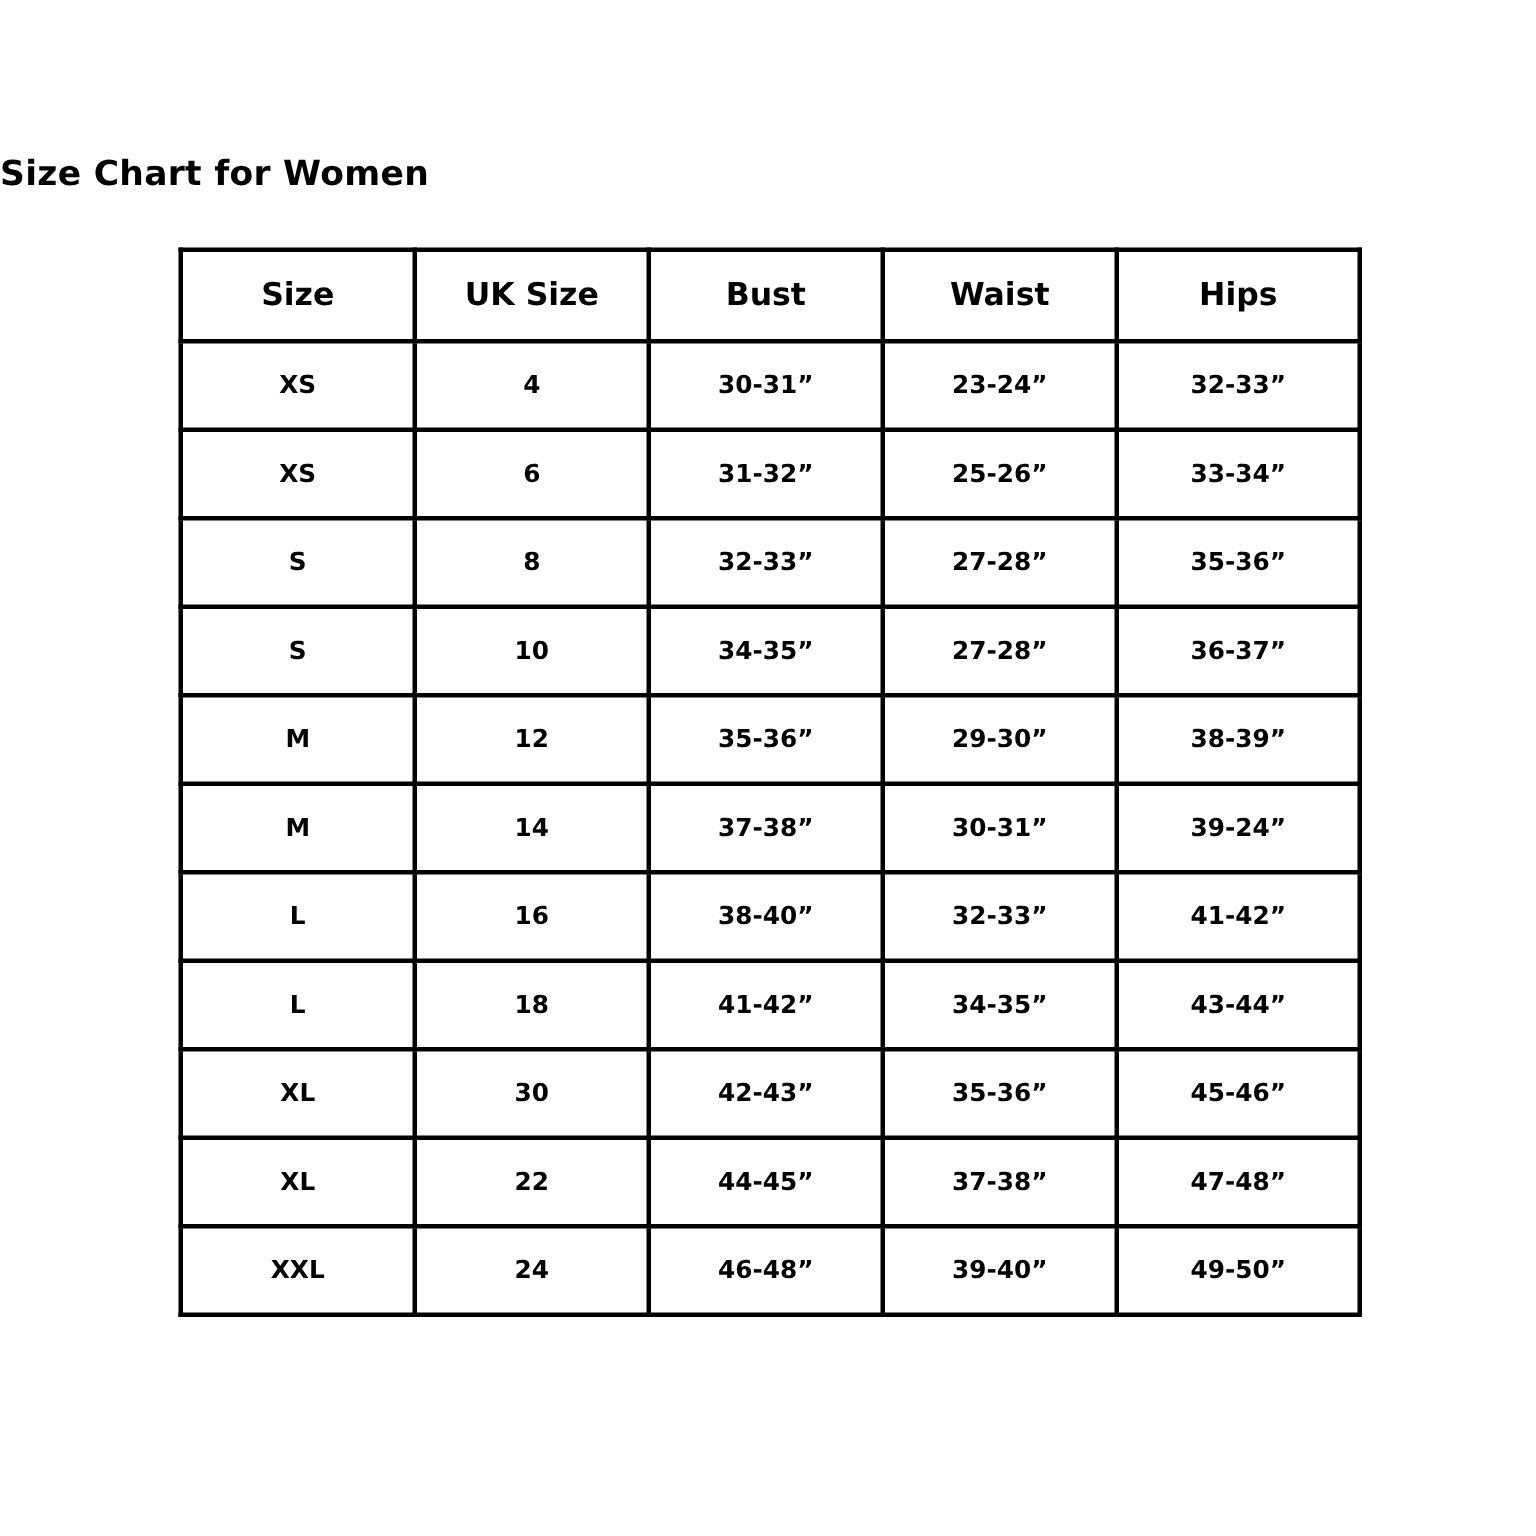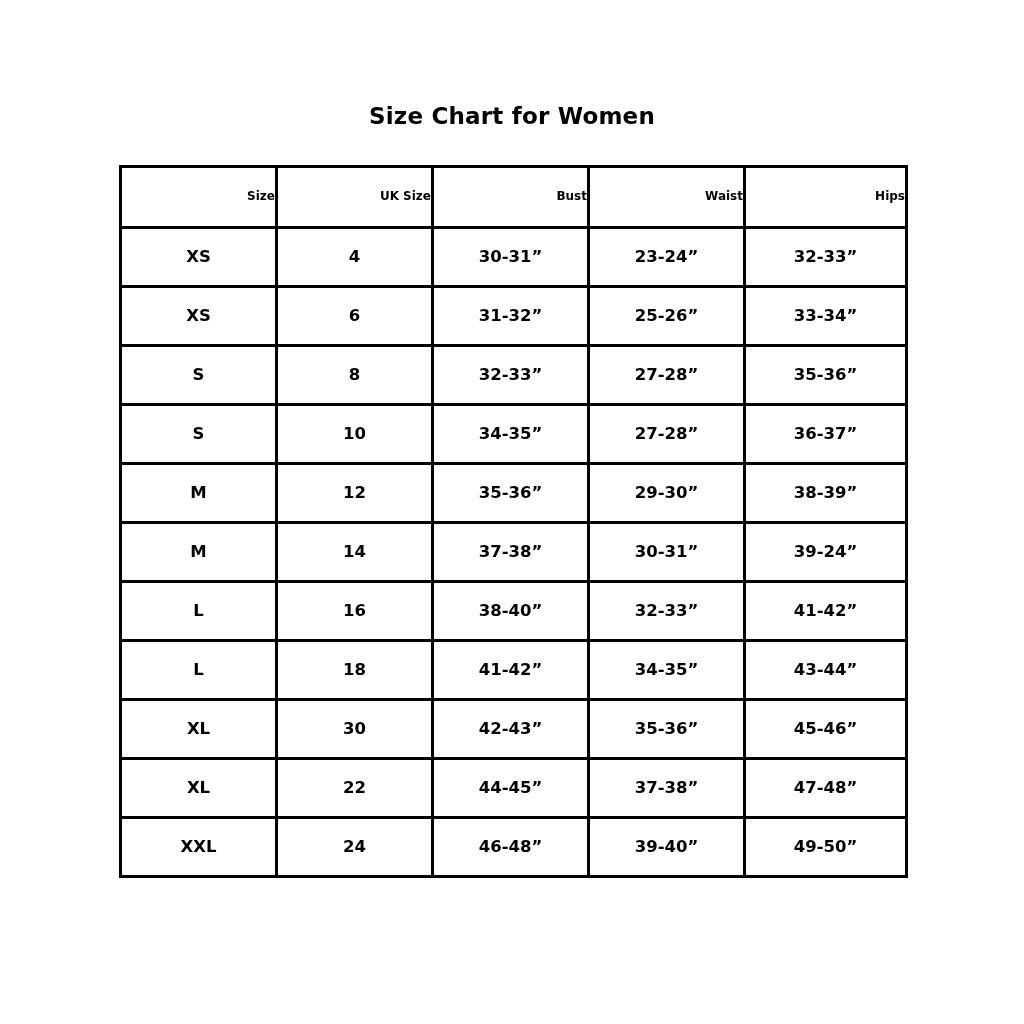--- a/index.html
+++ b/index.html
@@ -18,21 +18,21 @@
     width: 1024px;
     height: 1024px;
     position: relative;
     box-sizing: border-box;
   }
   .chart-title {
     position: absolute;
     top: 103px;
     left: 0;
     width: 1024px;
-    text-align: center;
+    text-align: left;
     font-size: 23px;
     font-weight: bold;
     letter-spacing: 0.2px;
   }
   .table-wrap {
     position: absolute;
     top: 165px;
     left: 119px;
     width: 786px;
   }
@@ -46,23 +46,22 @@
     border: 3px solid #000000;
     text-align: center;
     vertical-align: middle;
     font-weight: bold;
     font-size: 16.5px;
     height: 56px;
     padding: 0;
     line-height: 1.1;
   }
   table.size-table th {
-    font-size: 12px;
+    font-size: 21px;
     height: 58px;
-    text-align: right;
   }
   col.c0 { width: 156px; }
   col.c1 { width: 156px; }
   col.c2 { width: 156px; }
   col.c3 { width: 156px; }
   col.c4 { width: 162px; }
 </style>
 </head>
 <body>
 

